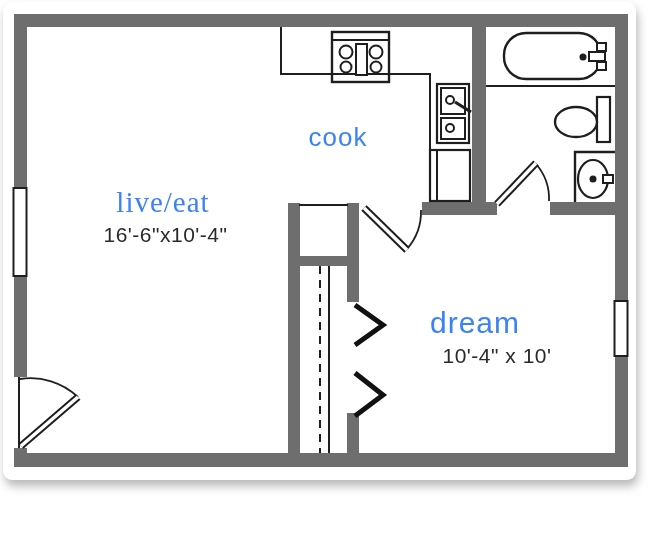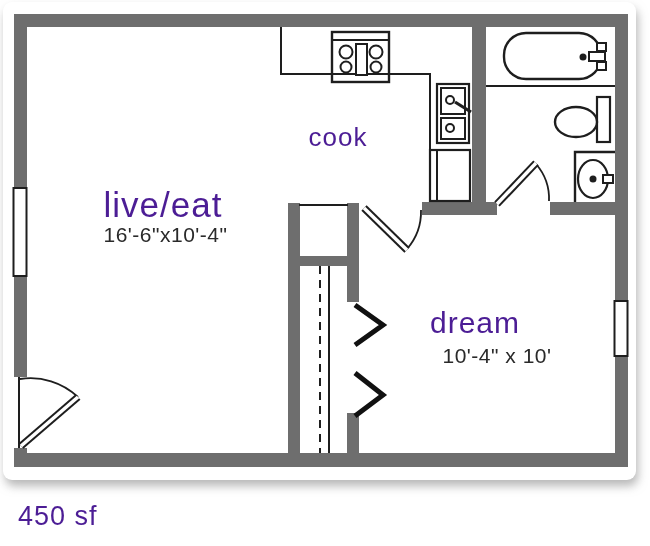--- a/index.html
+++ b/index.html
@@ -6,24 +6,24 @@
   .stage{
     position:relative;width:650px;height:546px;background:#ffffff;overflow:hidden;
     font-family:"Liberation Sans", sans-serif;
   }
   .card{
     position:absolute;left:3px;top:2px;width:633px;height:478px;background:#ffffff;
     border-radius:9px;box-shadow:2px 6px 10px rgba(125,125,125,0.55);
   }
   .plan-svg{position:absolute;left:0;top:0;}
   .lbl{position:absolute;line-height:1.05;white-space:nowrap;}
-  .room{color:#4c1d95;letter-spacing:1px;}
+  .room{color:#3b82f6;letter-spacing:1px;}
   .dims{color:#2a2a2a;letter-spacing:0.5px;}
   .lbl.center{text-align:center;}
-  .live-eat{left:83px;top:187px;width:160px;font-size:35px;}
+  .live-eat{left:83px;top:187px;width:160px;font-size:29px;font-family:Liberation Serif, serif;}
   .live-eat-dims{left:83px;top:224px;width:165px;font-size:21px;}
   .cook{left:278px;top:124px;width:120px;font-size:26px;}
   .dream{left:395px;top:307px;width:160px;font-size:30px;}
   .dream-dims{left:417px;top:345px;width:160px;font-size:21px;}
   .area{left:18px;top:502px;font-size:27px;}
 </style>
 </head>
 <body>
 
 <div class="stage">
@@ -139,14 +139,13 @@
   </svg>
 
   <div class="lbl room center live-eat">live/eat</div>
   <div class="lbl dims center live-eat-dims">16'-6"x10'-4"</div>
 
   <div class="lbl room center cook">cook</div>
 
   <div class="lbl room center dream">dream</div>
   <div class="lbl dims center dream-dims">10'-4" x 10'</div>
 
-  <div class="lbl room area">450 sf</div>
 </div>
 
 </body></html>

